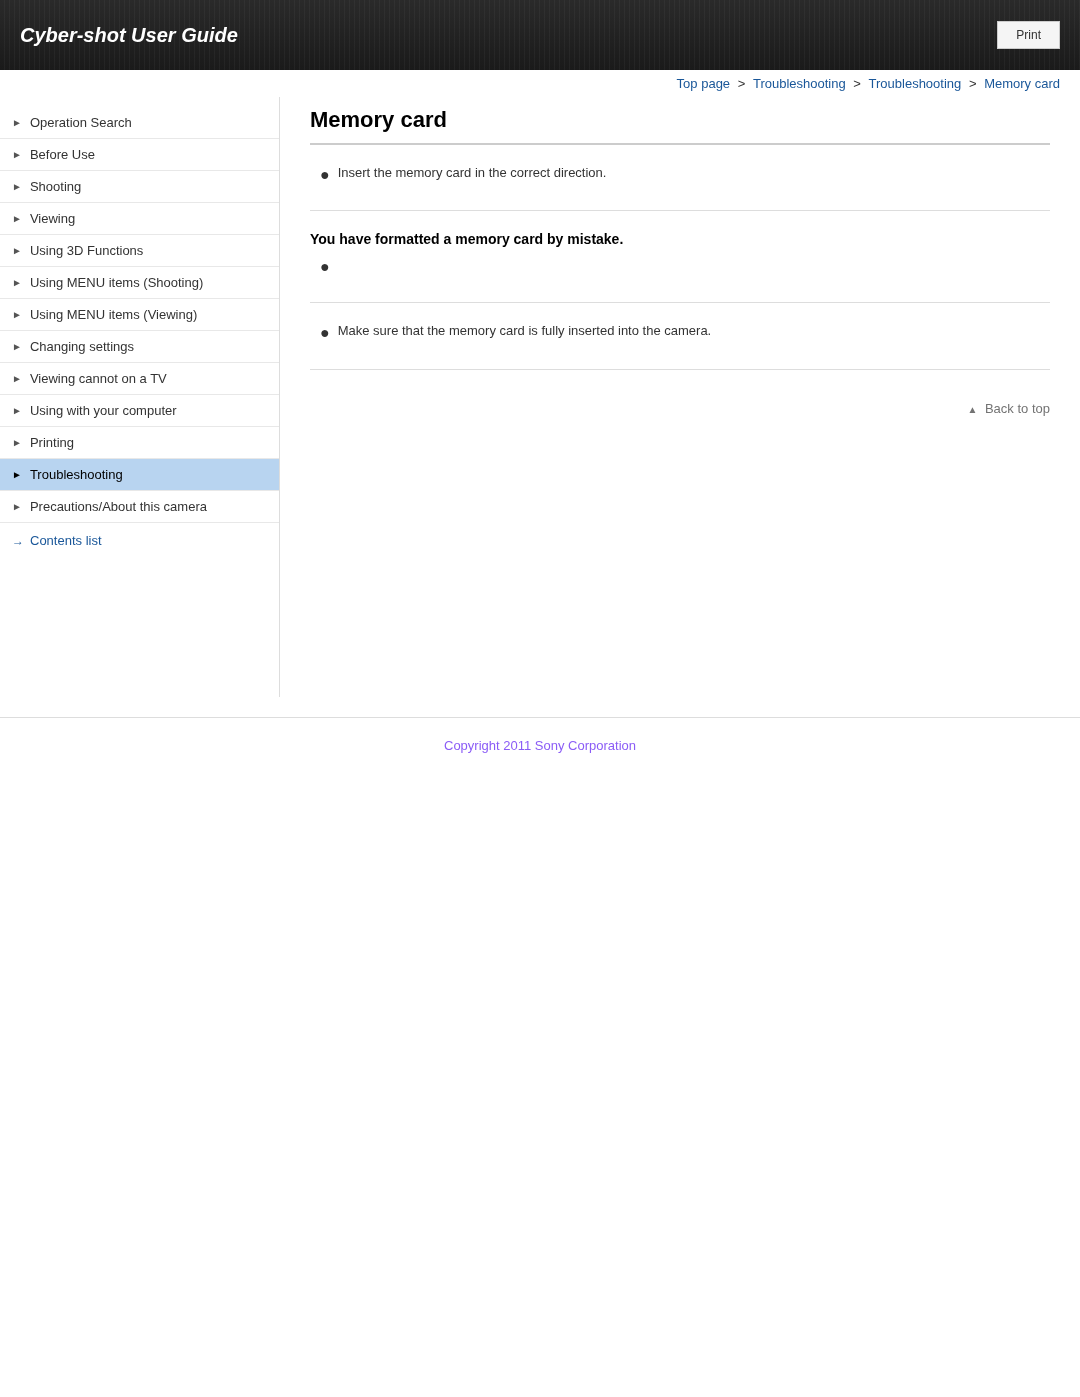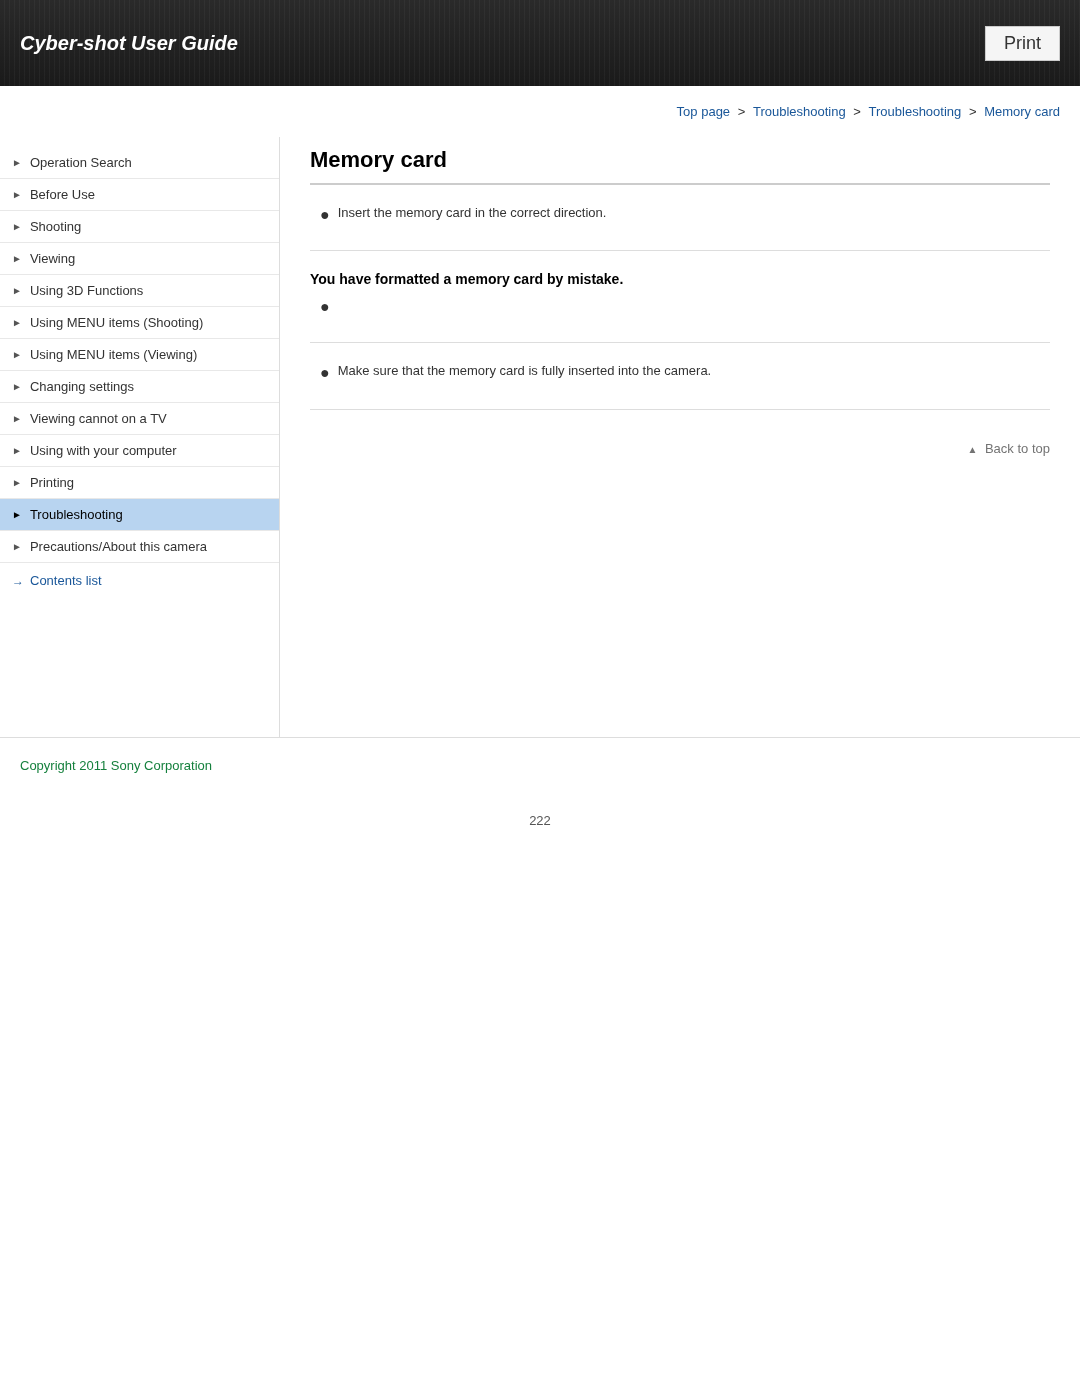--- a/index.html
+++ b/index.html
@@ -17,21 +17,21 @@
       min-height: 1397px;
     }
 
     
     .header {
       background: linear-gradient(to bottom, #2a2a2a, #1a1a1a);
       padding: 0;
       display: flex;
       align-items: center;
       justify-content: space-between;
-      height: 86px;
+      height: 70px;
       position: relative;
       overflow: hidden;
     }
 
     .header::before {
       content: '';
       position: absolute;
       top: 0; left: 0; right: 0; bottom: 0;
       background: repeating-linear-gradient(
         90deg,
@@ -49,30 +49,30 @@
       padding: 0 20px;
       z-index: 1;
       font-style: italic;
     }
 
     .header-print-btn {
       border: 1px solid #ccc;
       background: #f5f5f5;
       color: #333;
       padding: 6px 18px;
-      font-size: 18px;
+      font-size: 12px;
       cursor: pointer;
       margin-right: 20px;
       z-index: 1;
     }
 
     
     .breadcrumb-bar {
       text-align: right;
-      padding: 18px 20px;
+      padding: 6px 20px;
       font-size: 13px;
       border-bottom: none;
     }
 
     .breadcrumb-bar a {
       color: #1a5799;
       text-decoration: none;
     }
 
     .breadcrumb-sep {
@@ -199,24 +199,26 @@
       font-size: 13px;
     }
 
     .triangle-up {
       font-size: 10px;
       margin-right: 4px;
     }
 
     
     .footer {
+      text-align: center;
       padding: 20px;
       font-size: 13px;
-      color: #15803d;
+      color: #8b5cf6;
       border-top: 1px solid #ddd;
+      margin-top: 20px;
     }
 
     .page-number {
       text-align: center;
       padding: 20px;
       font-size: 13px;
       color: #555;
     }
   </style>
 </head>
@@ -331,14 +333,13 @@
         <span>Back to top</span>
       </a>
     </div>
 
   </main>
 
 </div>
 
 <footer>
   <div class="footer">Copyright 2011 Sony Corporation</div>
-  <div class="page-number">222</div>
 </footer>
 
 </body></html>

